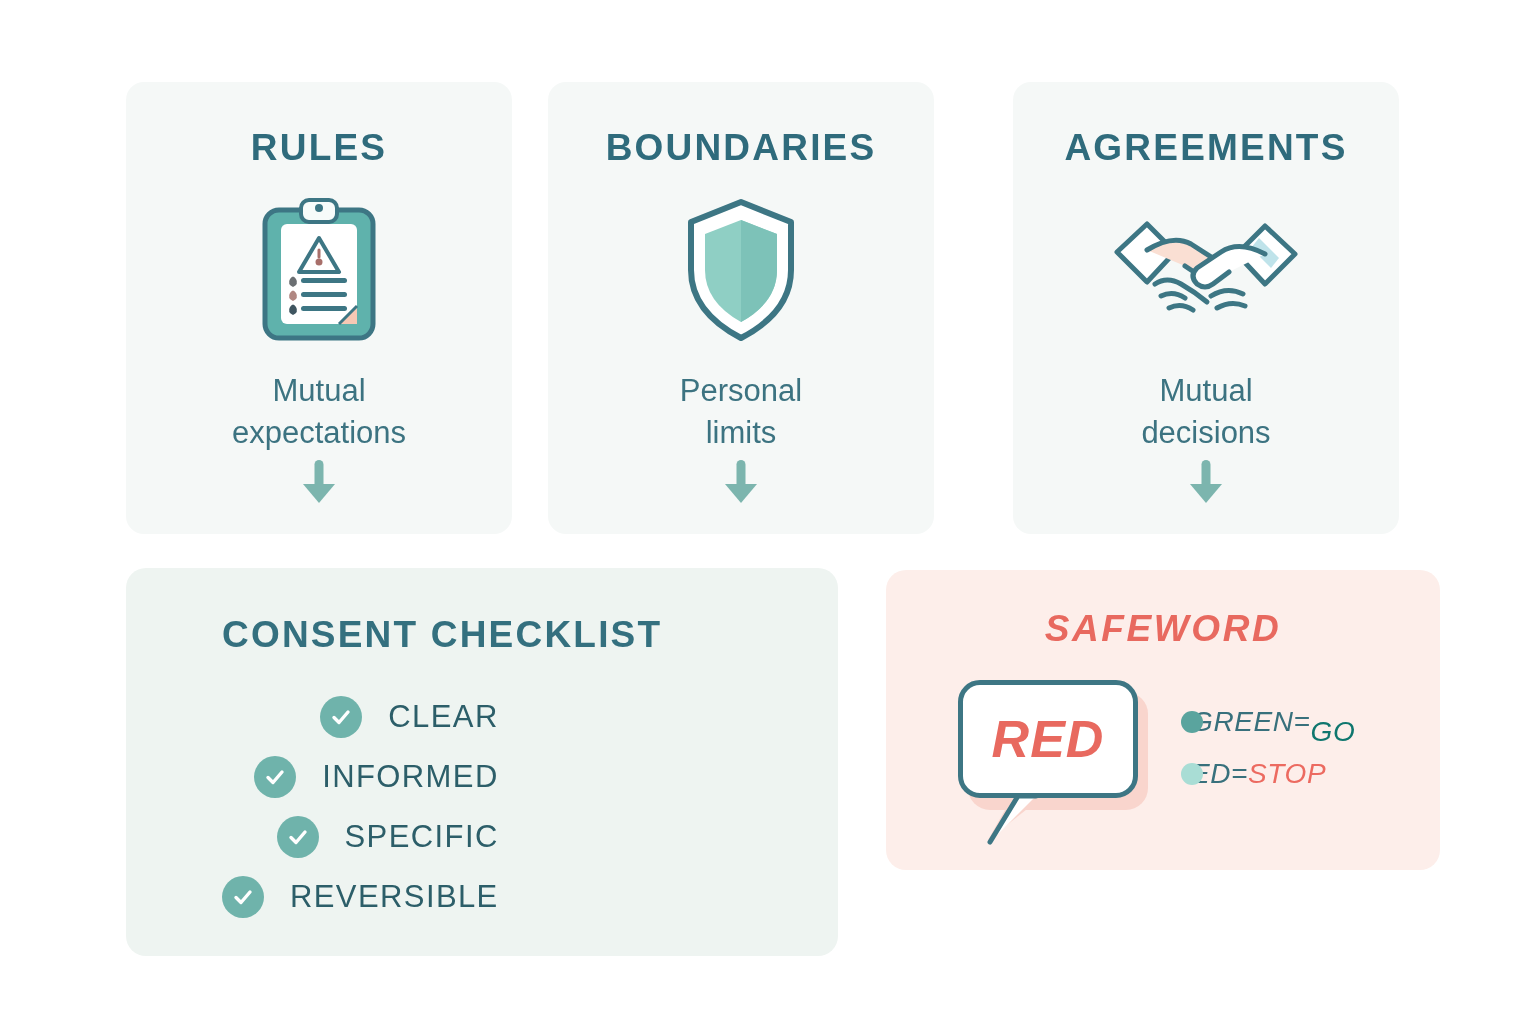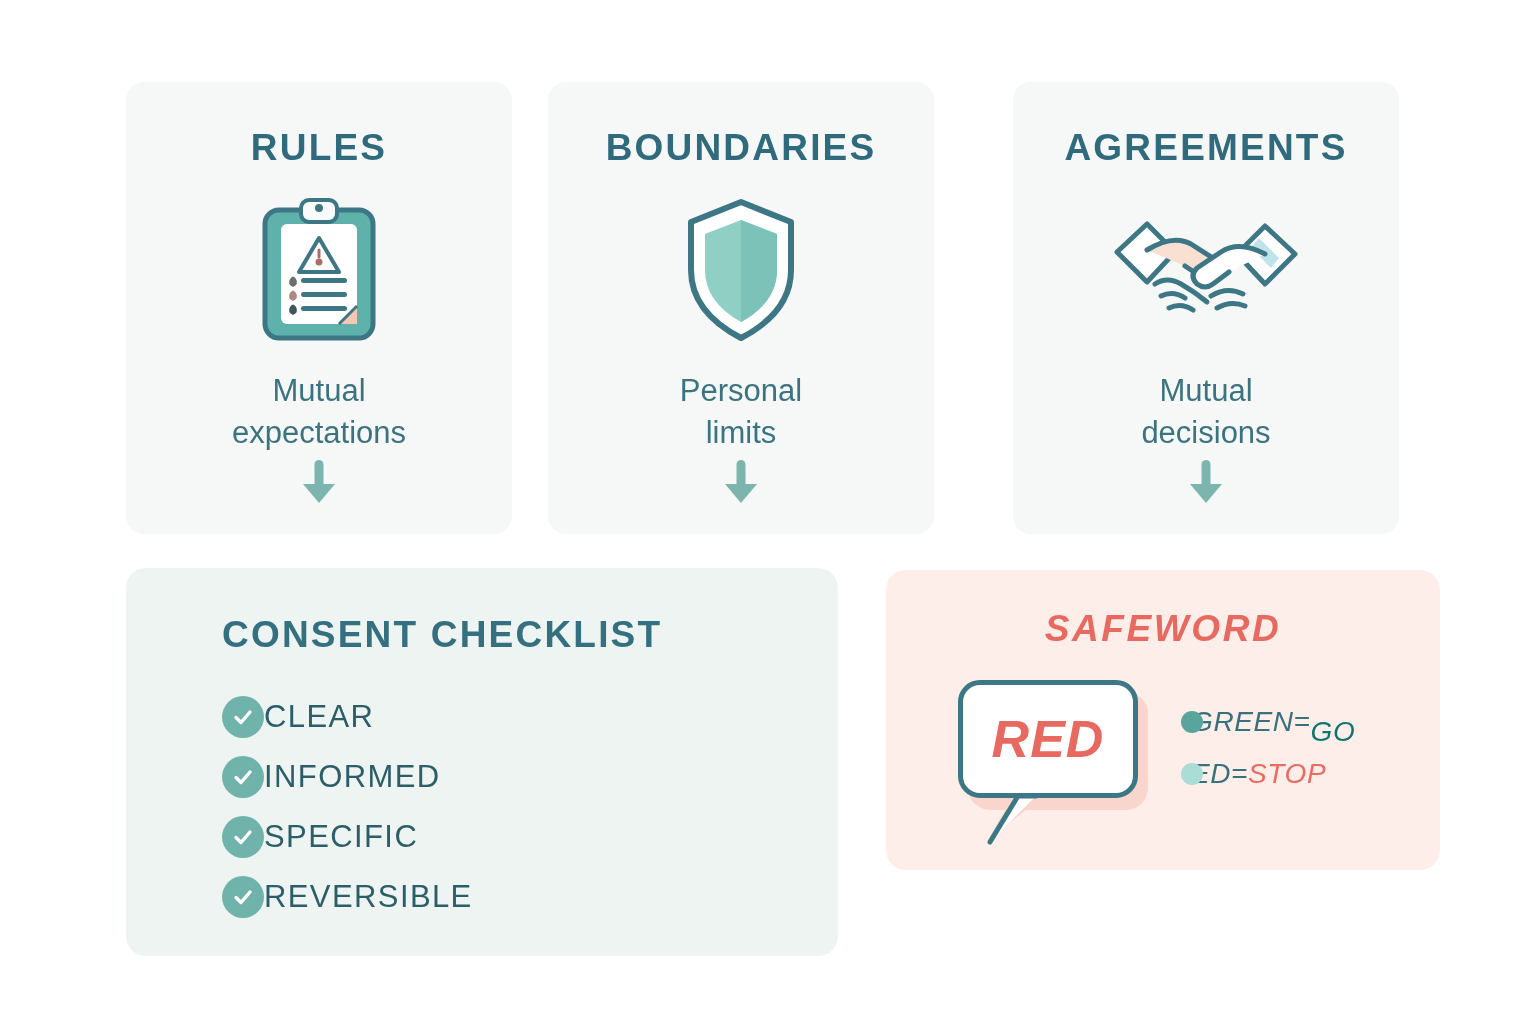--- a/index.html
+++ b/index.html
@@ -95,21 +95,23 @@
     position: absolute;
     left: 96px;
     top: 128px;
     display: flex;
     flex-direction: column;
     gap: 18px;
   }
   .check-row {
     display: flex;
     align-items: center;
+    gap: 26px;
     height: 42px;
+    justify-content: flex-end;
   }
   .check-circle {
     width: 42px;
     height: 42px;
     border-radius: 50%;
     background: #6fb3ab;
     display: flex;
     align-items: center;
     justify-content: center;
     flex: 0 0 auto;

